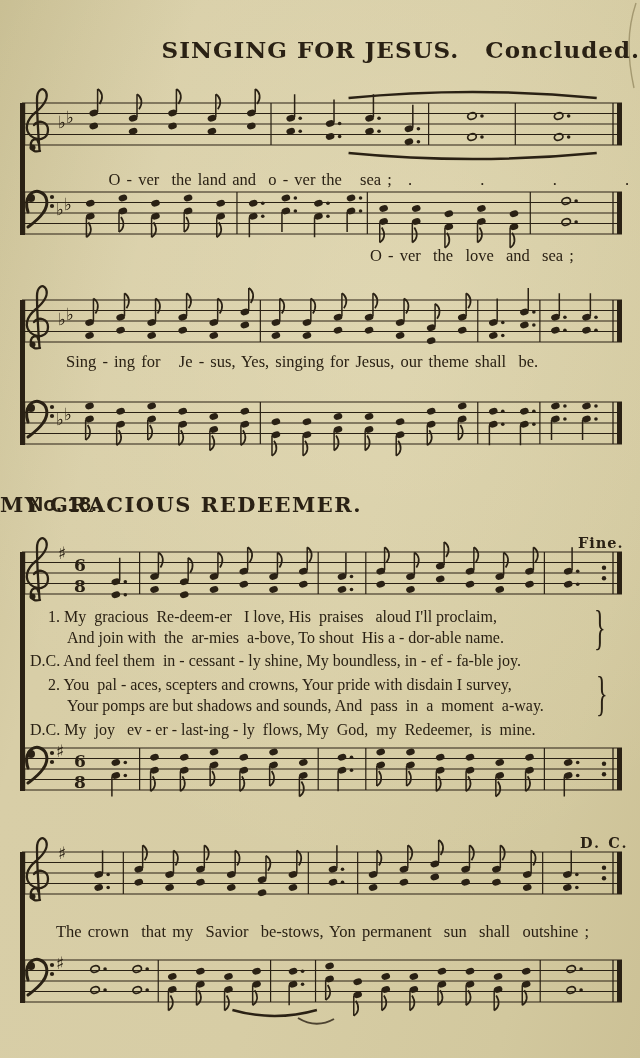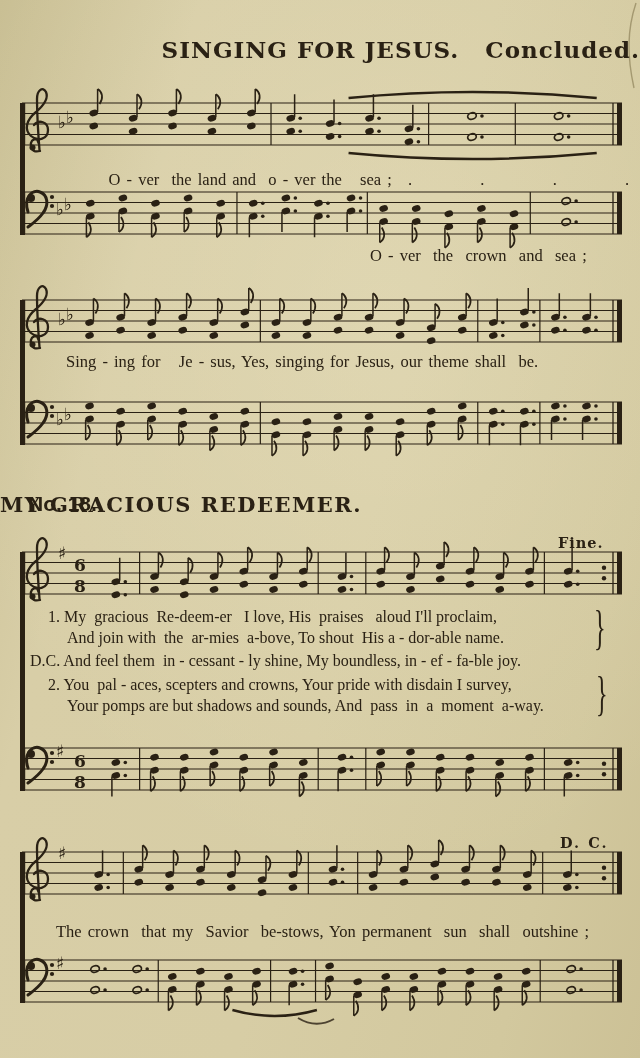--- a/index.html
+++ b/index.html
@@ -16,21 +16,21 @@
     font-family:"DejaVu Serif","Liberation Serif",serif;
     font-weight:700;font-size:23px;letter-spacing:1px;}
   #title .suffix{margin-left:26px;}
   .lyr{font-size:16.5px;word-spacing:2px;white-space:pre;}
   .echo{word-spacing:30px;margin-left:16px;}
   .sys{background:#2a2114;width:4.5px;left:20px;}
   svg.staff{left:20px;}
   #no18{left:28px;top:492px;font-family:Liberation Sans, sans-serif;font-weight:700;font-size:21px;}
   #h2{left:0;top:492px;width:100%;
     font-family:"DejaVu Serif",serif;font-weight:700;font-size:21px;letter-spacing:1.5px;}
-  .marker{font-family:"DejaVu Serif",serif;font-weight:700;font-size:14.5px;letter-spacing:1px;}
+  .marker{font-family:"DejaVu Serif",serif;font-weight:700;font-size:14.5px;letter-spacing:1px;margin-left:20px;}
   #verses{left:30px;top:606px;width:585px;font-size:16px;line-height:21px;}
   .vline{white-space:pre;}
   .vlabel{display:inline-block;}
   .ind1{padding-left:18px;}
   .ind2{padding-left:37px;}
   .mt1{margin-top:2px;}
   .mt2{margin-top:3px;}
   .brace{font-size:44px;font-weight:400;transform:scaleX(.55) scaleY(1.1);transform-origin:left top;line-height:1;}
 </style>
 </head>
@@ -711,35 +711,36 @@
       <circle cx="561.1063829787233" cy="31" r="1.8" fill="#2a2114"></circle>
       <circle cx="561.1063829787233" cy="52" r="1.8" fill="#2a2114"></circle>
       <line x1="593" y1="22" x2="593" y2="64" stroke="#2a2114" stroke-width="1.3"></line>
       <rect x="597" y="22" width="5" height="42" fill="#2a2114"></rect>
       <path d="M 212.4 72 Q 254.64 84 296.88 72" fill="none" stroke="#2a2114" stroke-width="2.4"></path>
     </svg>
 
   <div class="abs lyr" style="left:84px;top:150px;">
     <span>O - ver  the land and  o - ver the   sea ;</span><span class="echo">.  .  .  .  .</span>
   </div>
-  <div class="abs lyr" style="left:370px;top:246px;">O - ver  the  crown  and  sea ;</div>
+  <div class="abs lyr" style="left:370px;top:246px;">O - ver  the  love  and  sea ;</div>
   <div class="abs lyr" style="left:66px;top:352px;">Sing - ing for   Je - sus, Yes, singing for Jesus, our theme shall  be.</div>
 
   <div id="no18" class="abs">No. 18.</div>
   <div id="h2" class="abs">MY GRACIOUS REDEEMER.</div>
 
   <div class="abs marker" style="left:558px;top:534px;">Fine.</div>
   <div class="abs marker" style="left:560px;top:834px;letter-spacing:2px;">D. C.</div>
 
   <div id="verses" class="abs">
     <div class="vline ind1"><span class="vlabel">1.</span> <span>My  gracious  Re-deem-er   I love, His  praises   aloud I'll proclaim,</span></div>
     <div class="vline ind2"><span>And join with  the  ar-mies  a-bove, To shout  His a - dor-able name.</span></div>
     <div class="vline mt1"><span class="vlabel">D.C.</span> <span>And feel them  in - cessant - ly shine, My boundless, in - ef - fa-ble joy.</span></div>
     <div class="vline ind1 mt2"><span class="vlabel">2.</span> <span>You  pal - aces, scepters and crowns, Your pride with disdain I survey,</span></div>
     <div class="vline ind2"><span>Your pomps are but shadows and sounds, And  pass  in  a  moment  a-way.</span></div>
+    <div class="vline mt2"><span class="vlabel">D.C.</span> <span>My  joy   ev - er - last-ing - ly  flows, My  God,  my  Redeemer,  is  mine.</span></div>
   </div>
   <div class="abs brace" style="left:594px;top:604px;">}</div>
   <div class="abs brace" style="left:596px;top:670px;">}</div>
 
   <div class="abs lyr" style="left:56px;top:922px;">The crown  that my  Savior  be-stows, Yon permanent  sun  shall  outshine ;</div>
 
   <svg class="abs" style="right:0;top:0;" width="40" height="92">
     <path d="M 36 3 C 27 30 27 56 34 88" fill="none" stroke="#93875f" stroke-width="1.4" opacity="0.75"></path>
   </svg>
   <svg class="abs" style="left:294px;top:1014px;" width="44" height="16">

